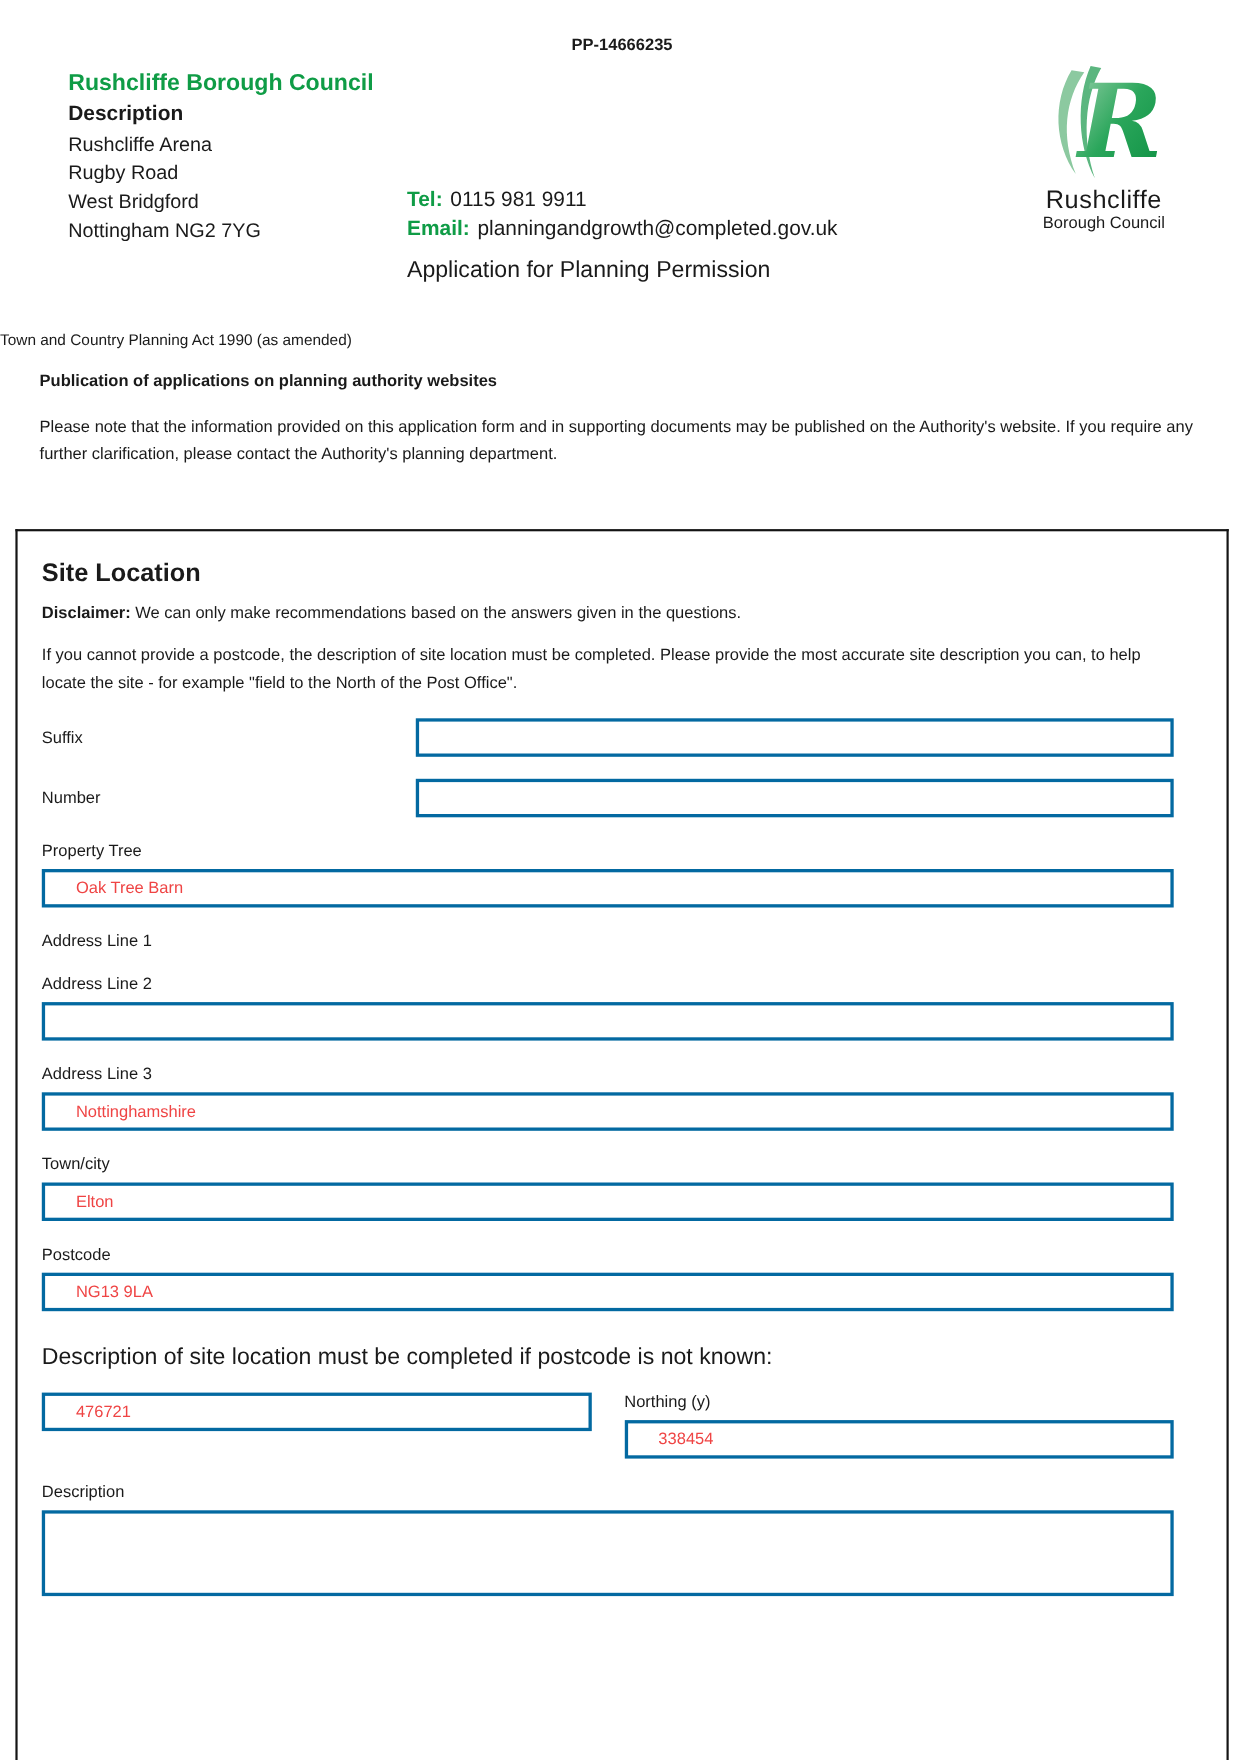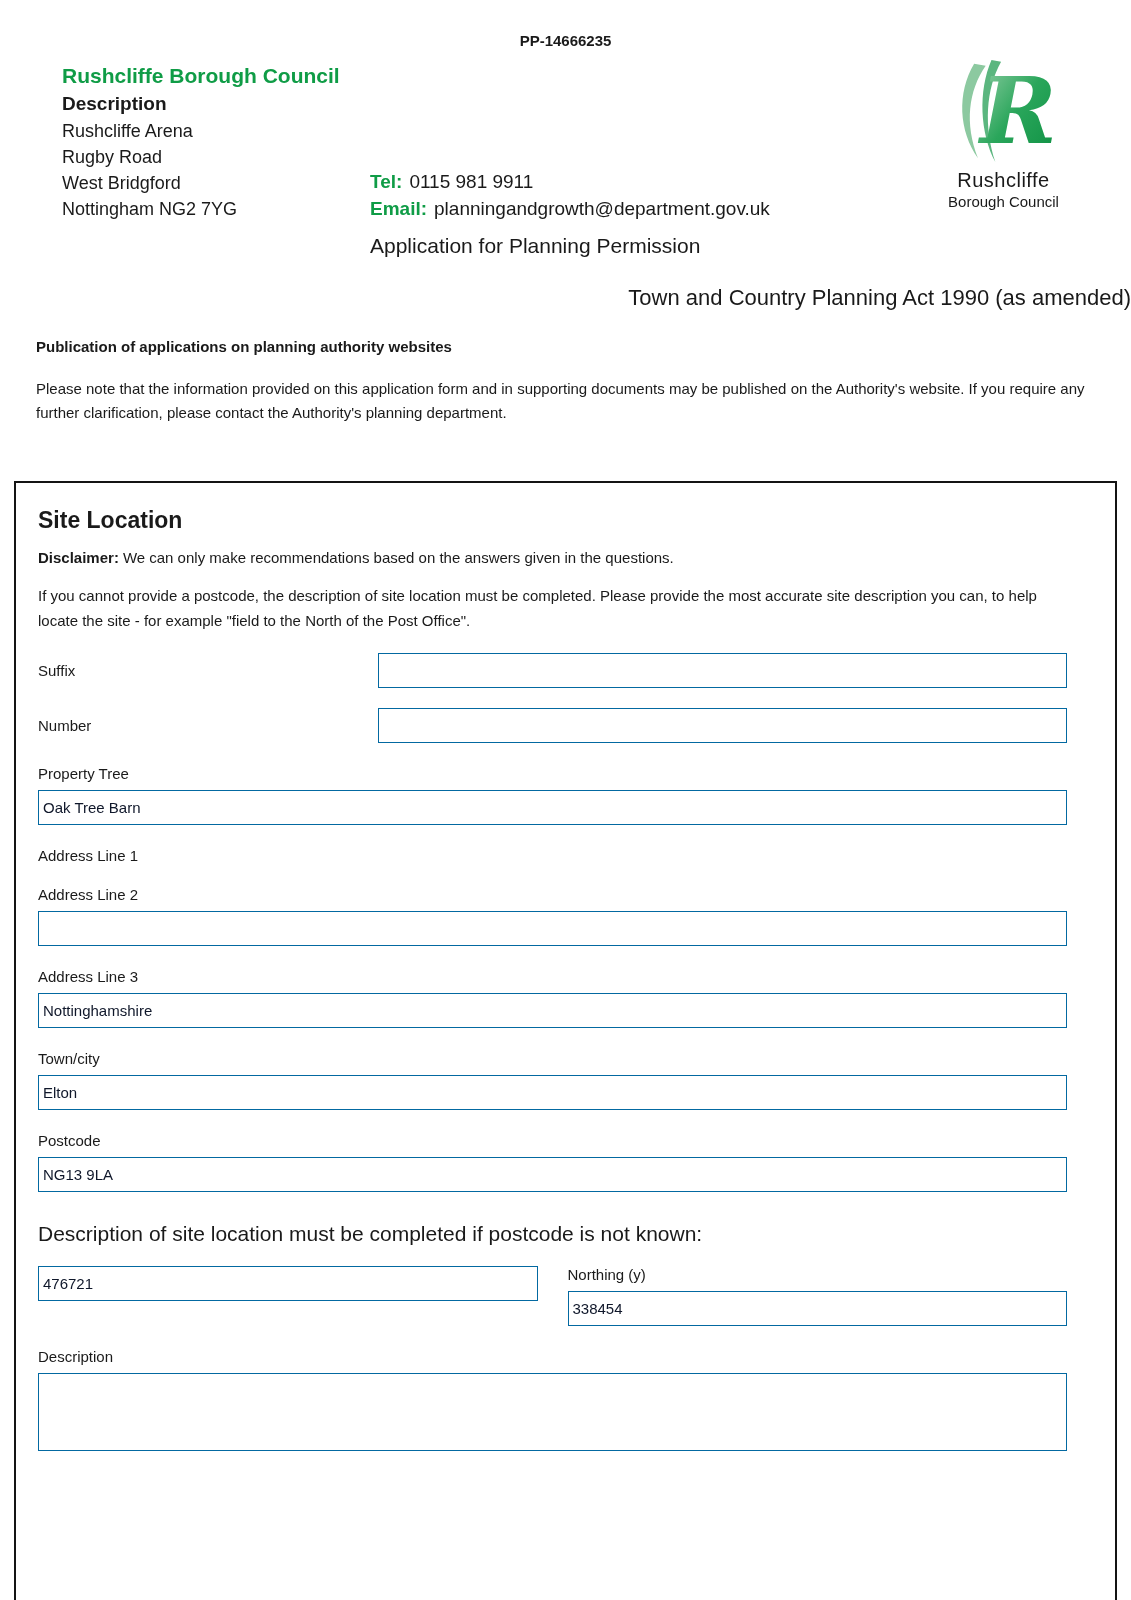--- a/index.html
+++ b/index.html
@@ -26,24 +26,24 @@
     color: var(--brand-green, #0f9c46);
     font-size: 21px;
     font-weight: bold;
     margin-bottom: 5px;
   }
   .department { font-size: 19px; font-weight: bold; margin-bottom: 3px; }
   .addr { font-size: 18px; line-height: 26px; }
   .contact-block { position: absolute; left: 370px; top: 168px; font-size: 19px; line-height: 27px; }
   .contact-label { color: var(--brand-green, #0f9c46); font-weight: bold; margin-right: 7px; }
   .logo-block { position: absolute; right: 50px; top: 58px; width: 155px; text-align: center; }
-  .logo-name { font-size: 20px; letter-spacing: 0.5px; line-height: 25px; }
+  .logo-name { font-size: 23px; letter-spacing: 0.5px; line-height: 25px; }
   .logo-sub { font-size: 15px; line-height: 17px; }
   .form-title { position: absolute; left: 370px; top: 234px; font-size: 21px; }
-  .form-subtitle { position: absolute; left: 0; top: 285px; width: 100%; text-align: right; font-size: 22px; }
+  .form-subtitle { position: absolute; left: 0; top: 301px; width: 100%; text-align: left; font-size: 14px; }
   .pub-heading { margin: 18px 36px 0; font-size: 15px; font-weight: bold; }
   .pub-body { margin: 22px 36px 0; font-size: 15px; line-height: 24px; }
   .main-box {
     margin: 56px 14px 0;
     border: 2px solid #141414;
     border-bottom: none;
     height: 1212px;
     overflow: hidden;
     padding: 0 48px 0 22px;
   }
@@ -52,26 +52,26 @@
   .disclaimer .b { font-weight: bold; margin-right: 4px; }
   .instructions { margin-top: 17px; font-size: 15px; line-height: 25px; }
   .inline-field { display: flex; align-items: center; margin-top: 20px; }
   .inline-field label { width: 340px; flex: none; font-size: 15px; }
   .inline-field input { flex: 1; }
   .field { margin-top: 22px; }
   .field label { display: block; font-size: 15px; margin-bottom: 8px; }
   input[type="text"], textarea {
     width: 100%;
     height: 35px;
-    border: 1px solid #0369a1;
+    border: 3px solid #0369a1;
     background: #ffffff;
     font-family: inherit;
     font-size: 15px;
-    color: #0f172a;
-    padding: 0 4px;
+    color: #ef4444;
+    padding: 0 28px;
     outline: none;
     border-radius: 0;
     display: block;
   }
   .desc-heading { margin-top: 30px; font-size: 21px; font-weight: 400; }
   .coords { display: flex; gap: 30px; margin-top: 20px; }
   .coords .field { flex: 1; margin-top: 0; }
   textarea.description { height: 78px; resize: none; padding-top: 8px; }
   .separator { height: 3px; background: #000000; width: 100%; }
   .footer-ref { margin-top: 22px; text-align: center; font-size: 19px; }
@@ -91,21 +91,21 @@
       <div class="addr">Rugby Road</div>
       <div class="addr">West Bridgford</div>
       <div class="addr">Nottingham NG2 7YG</div>
     </div>
 
     <div class="contact-block">
       <div>
         <span class="contact-label">Tel:</span><span>0115 981 9911</span>
       </div>
       <div>
-        <span class="contact-label">Email:</span><span>planningandgrowth@department.gov.uk</span>
+        <span class="contact-label">Email:</span><span>planningandgrowth@completed.gov.uk</span>
       </div>
     </div>
 
     <div class="logo-block">
       <svg viewBox="0 0 150 110" width="150" height="106" aria-hidden="true">
         <defs>
           <linearGradient id="rg" x1="0" y1="0" x2="1" y2="1">
             <stop offset="0" stop-color="#9ed3ae"></stop>
             <stop offset="0.5" stop-color="#2aa65b"></stop>
             <stop offset="1" stop-color="#0c8f41"></stop>

